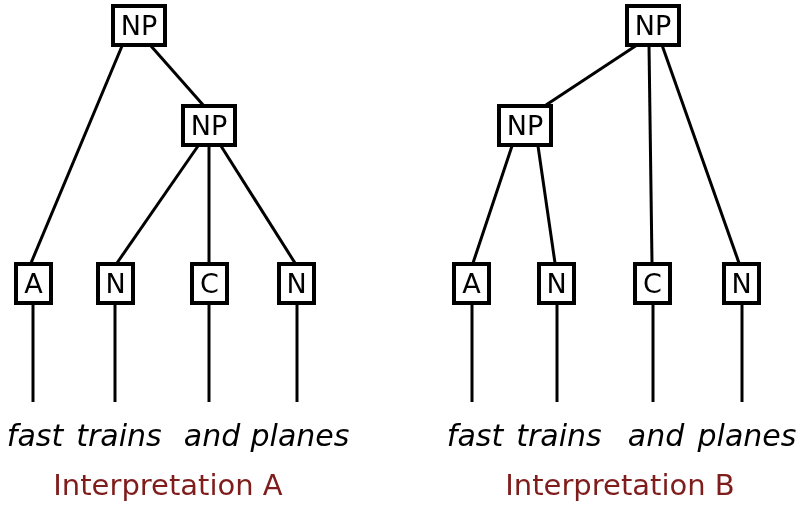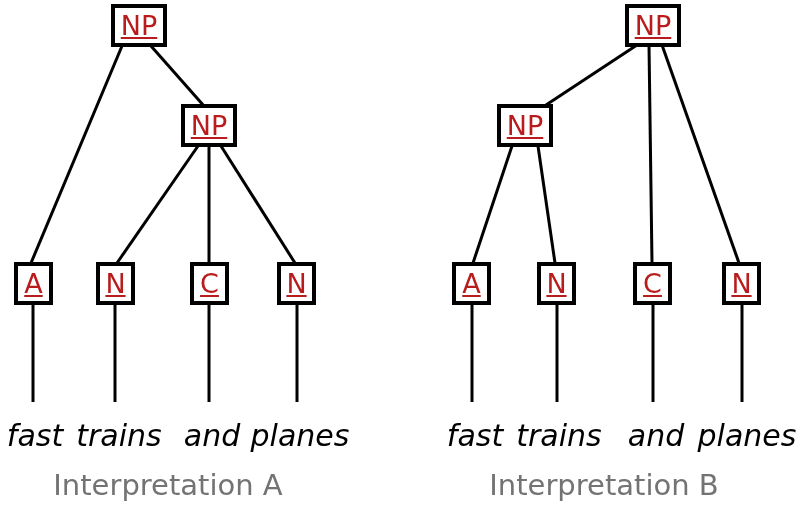--- a/index.html
+++ b/index.html
@@ -25,42 +25,41 @@
   .node-box {
     position: absolute;
     box-sizing: border-box;
     border: 4px solid #000000;
     background: #ffffff;
     display: flex;
     align-items: center;
     justify-content: center;
     font-size: 27px;
     line-height: 1;
-    color: #b91c1c;
-    text-decoration: underline;
+    color: #000000;
   }
   .np-box { width: 56px; height: 43px; }
   .leaf-box { width: 39px; height: 43px; }
   .word {
     position: absolute;
     top: 406px;
     transform: translateX(-50%);
     font-style: italic;
     font-size: 30px;
     white-space: nowrap;
     color: #000000;
     margin-top: 12px;
   }
   .caption {
     position: absolute;
     top: 468px;
     transform: translateX(-50%);
     font-size: 29px;
     white-space: nowrap;
-    color: #737373;
+    color: #7f1d1d;
   }
 </style>
 </head>
 <body>
 
 <div id="canvas">
 
   <svg id="edges" viewBox="0 0 800 513" xmlns="http://www.w3.org/2000/svg">
 
     <line x1="122" y1="46" x2="31" y2="263"></line>
@@ -103,15 +102,15 @@
   <div class="node-box leaf-box" style="left:452px; top:262px;">A</div>
   <div class="node-box leaf-box" style="left:537px; top:262px;">N</div>
   <div class="node-box leaf-box" style="left:633px; top:262px;">C</div>
   <div class="node-box leaf-box" style="left:722px; top:262px;">N</div>
 
   <div class="word" style="left:475px;">fast</div>
   <div class="word" style="left:559px;">trains</div>
   <div class="word" style="left:656px;">and</div>
   <div class="word" style="left:747px;">planes</div>
 
-  <div class="caption" style="left:604px;">Interpretation B</div>
+  <div class="caption" style="left:620px;">Interpretation B</div>
 
 </div>
 
 </body></html>

